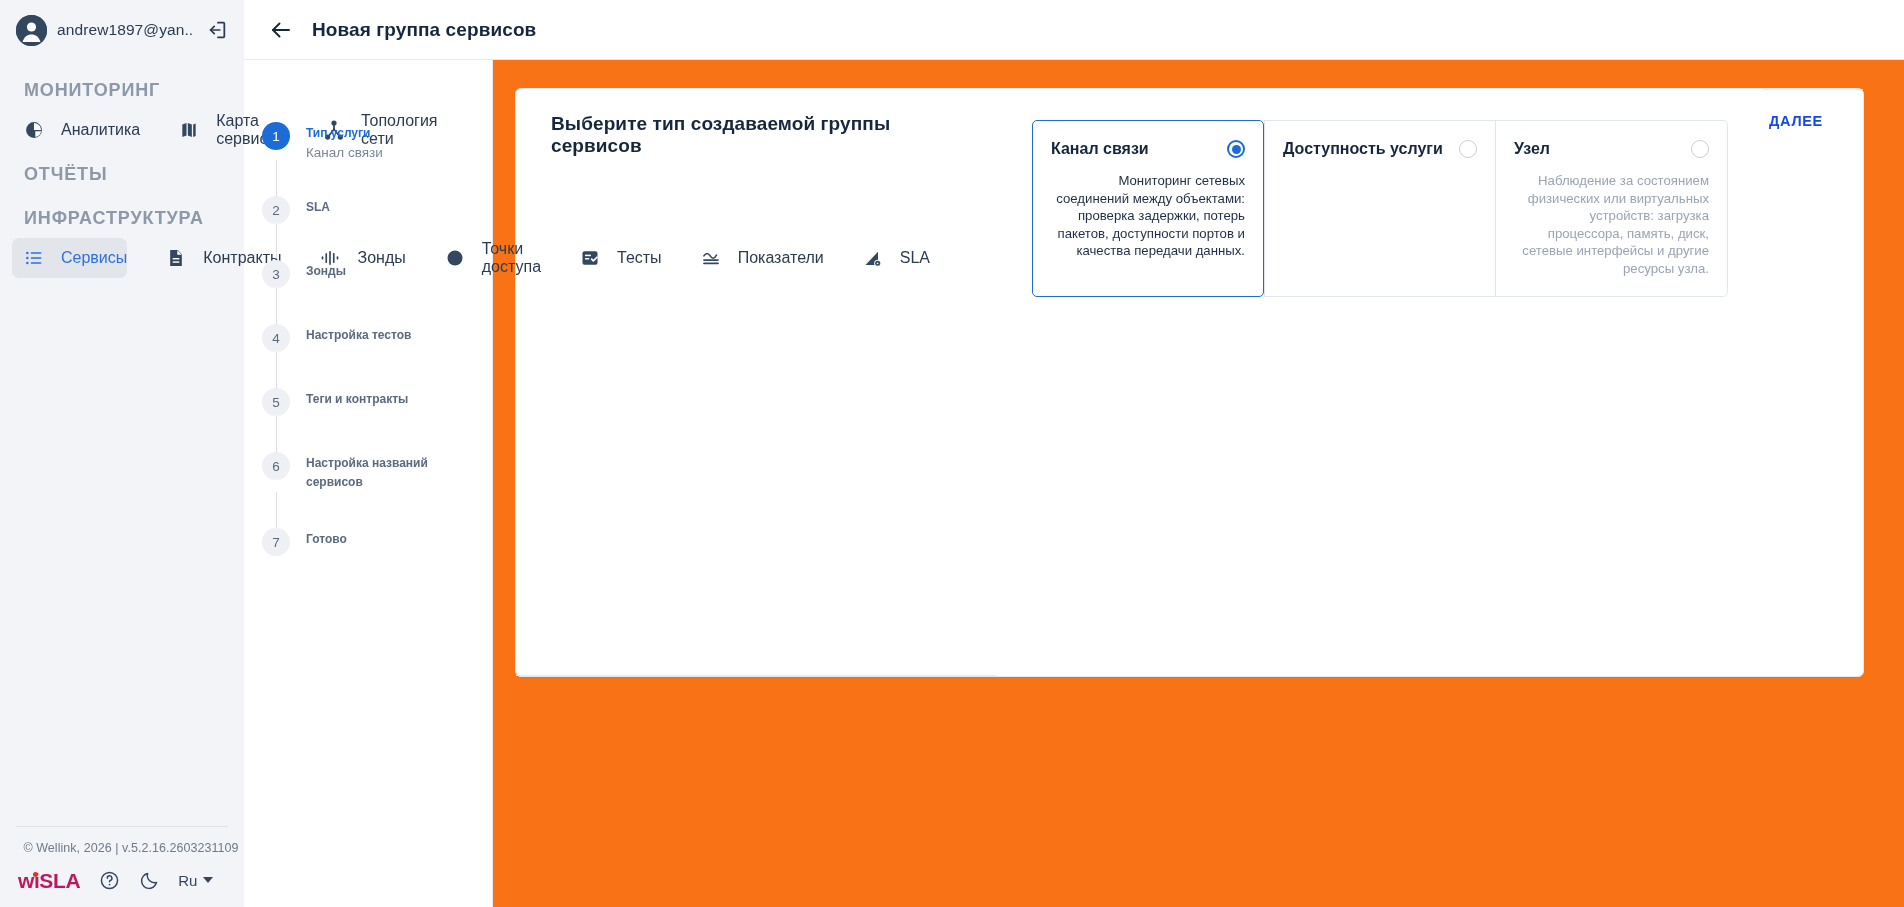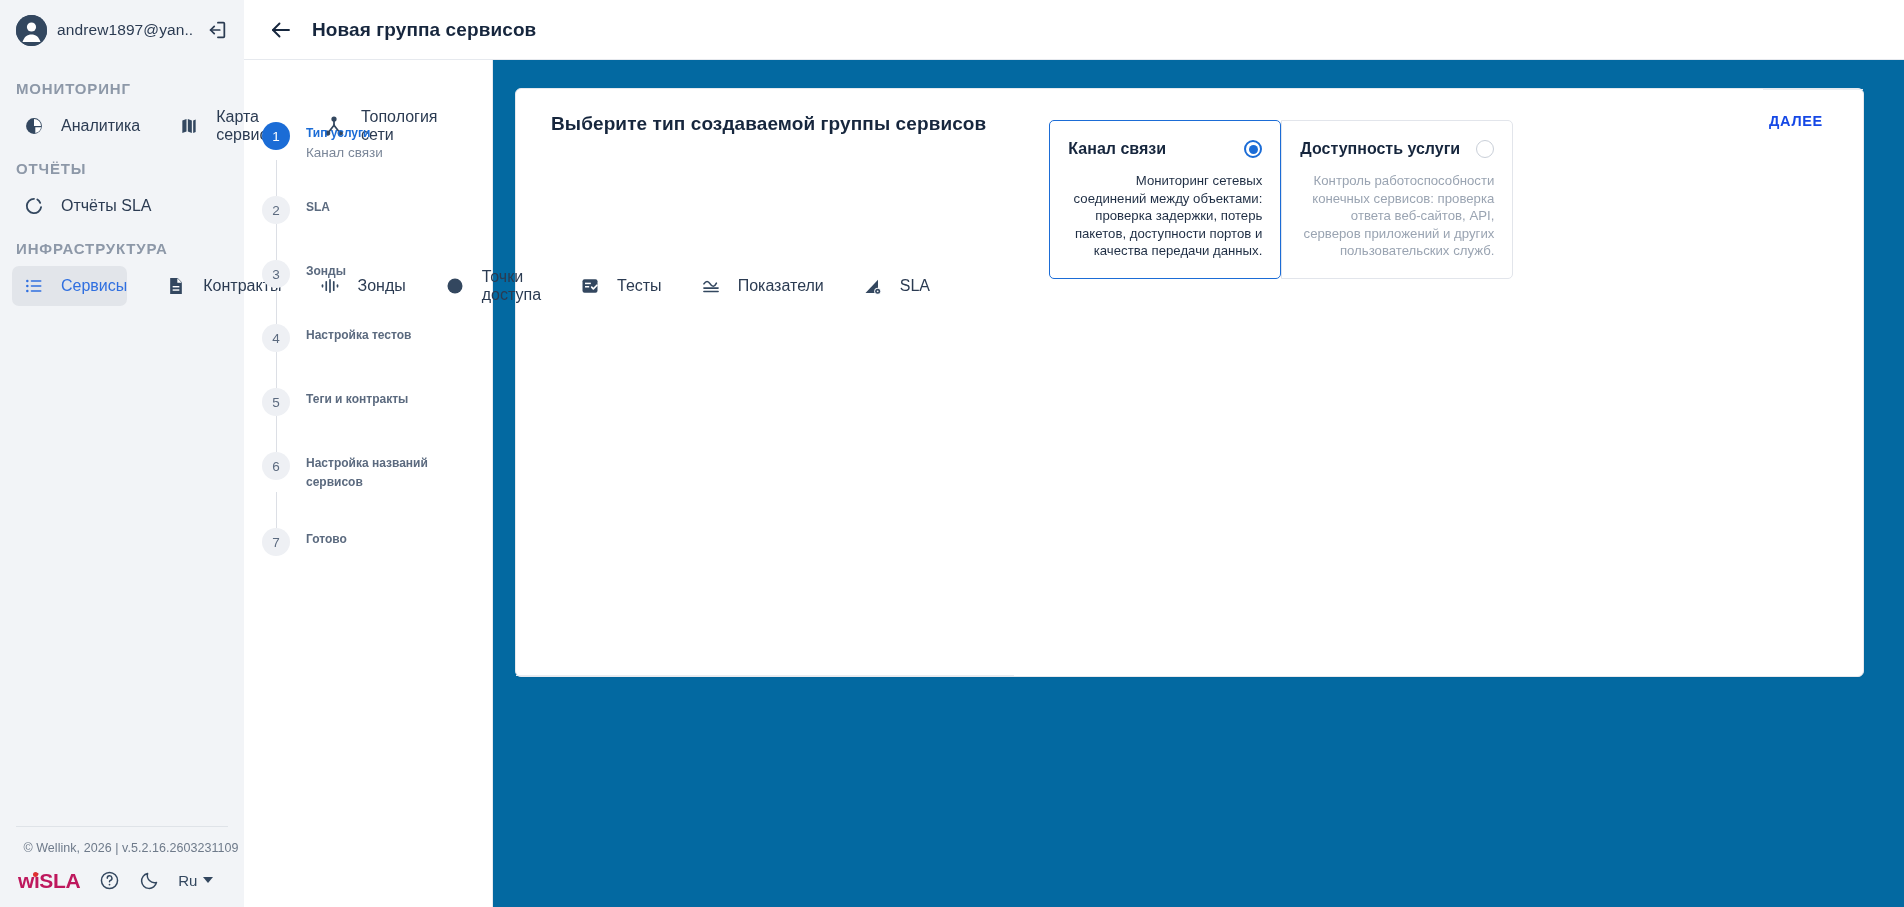--- a/index.html
+++ b/index.html
@@ -36,23 +36,23 @@
     font-size: 15.5px; color: #2b3b52;
     white-space: nowrap; overflow: hidden;
     letter-spacing: 0.1px;
   }
   .logout-btn {
     width: 26px; height: 26px; flex: 0 0 26px;
     display: flex; align-items: center; justify-content: center;
     cursor: pointer;
   }
   .sb-section {
-    font-size: 15px; font-weight: 700; letter-spacing: 0.85px;
+    font-size: 18px; font-weight: 700; letter-spacing: 0.85px;
     color: #8d98a8; text-transform: uppercase;
-    padding: 14px 0 9px 16px;
+    padding: 14px 0 9px 24px;
   }
   .sb-section.first { padding-top: 20px; }
   .sb-item {
     display: flex; align-items: center; gap: 16px;
     height: 40px; margin: 0 14px 0 12px;
     padding-left: 11px;
     border-radius: 7px;
     cursor: pointer;
     color: #2b3b52; font-size: 16px;
   }
@@ -90,21 +90,21 @@
                display:flex; align-items:center; justify-content:center; }
   .lang-sel {
     display: flex; align-items: center; gap: 6px;
     font-size: 15px; color: #33475f; cursor: pointer;
   }
   .caret { width:0;height:0;border-left:5px solid transparent;
            border-right:5px solid transparent;border-top:6px solid #33475f; }
 
   
   .main { flex: 1 1 auto; height: 907px; display: flex; flex-direction: column;
-          background: #0369a1; }
+          background: #f97316; }
   .topbar {
     height: 60px; min-height:60px; display: flex; align-items: center;
     gap: 18px; padding-left: 24px;
     border-bottom: 1px solid #e6e9ee;
     background: #ffffff;
   }
   .back-btn { width:26px;height:26px;cursor:pointer;
               display:flex;align-items:center;justify-content:center; }
   .page-title { font-size: 19px; font-weight: 700; color: #16263d; letter-spacing:0.1px; }
 
@@ -246,31 +246,20 @@
               <circle cx="12" cy="3.6" r="2.1" fill="#33475f"></circle>
               <circle cx="4.4" cy="20.4" r="2.1" fill="#33475f"></circle>
               <circle cx="19.6" cy="20.4" r="2.1" fill="#33475f"></circle>
             </svg>
         </span>
         <span class="sb-label">Топология сети</span>
       </div>
     </div>
 
     <div class="sb-section">ОТЧЁТЫ</div>
-    <div class="sb-list">
-      <div class="sb-item">
-        <span class="ico">
-          <svg width="20" height="20" viewBox="0 0 24 24" fill="none" stroke="#33475f" stroke-width="2.2" stroke-linecap="round">
-            <path d="M12 3.4a8.6 8.6 0 1 0 8.5 9.9"></path>
-              <path d="M19.4 8.2A8.6 8.6 0 0 0 16 4.3"></path>
-          </svg>
-        </span>
-        <span class="sb-label">Отчёты SLA</span>
-      </div>
-    </div>
 
     <div class="sb-section">ИНФРАСТРУКТУРА</div>
     <div class="sb-list">
       <div class="sb-item active">
         <span class="ico">
           <svg width="20" height="20" viewBox="0 0 24 24" fill="#2f6fe0">
             <circle cx="4" cy="6" r="1.5"></circle>
               <rect x="8" y="5" width="13" height="2" rx="1"></rect>
             <circle cx="4" cy="12" r="1.5"></circle>
               <rect x="8" y="11" width="13" height="2" rx="1"></rect>
@@ -464,23 +453,29 @@
                   <div class="radio on"></div>
                 </div>
                 <div class="opt-desc">Мониторинг сетевых соединений между объектами: проверка задержки, потерь пакетов, доступности портов и качества передачи данных.</div>
               </div>
 
               <div class="option">
                 <div class="opt-head">
                   <div class="opt-title">Доступность услуги</div>
                   <div class="radio"></div>
                 </div>
-                <div class="opt-desc">Контроль работоспособности конечных сервисов: проверка ответа веб-сайтов, API, серверов приложений и других пользовательских служб.</div>
               </div>
 
+              <div class="option">
+                <div class="opt-head">
+                  <div class="opt-title">Узел</div>
+                  <div class="radio"></div>
+                </div>
+                <div class="opt-desc">Наблюдение за состоянием физических или виртуальных устройств: загрузка процессора, память, диск, сетевые интерфейсы и другие ресурсы узла.</div>
+              </div>
 
             </div>
           </div>
 
           <div class="card-footer">
             <button class="next-btn">ДАЛЕЕ</button>
           </div>
 
         </div>
       </div>

